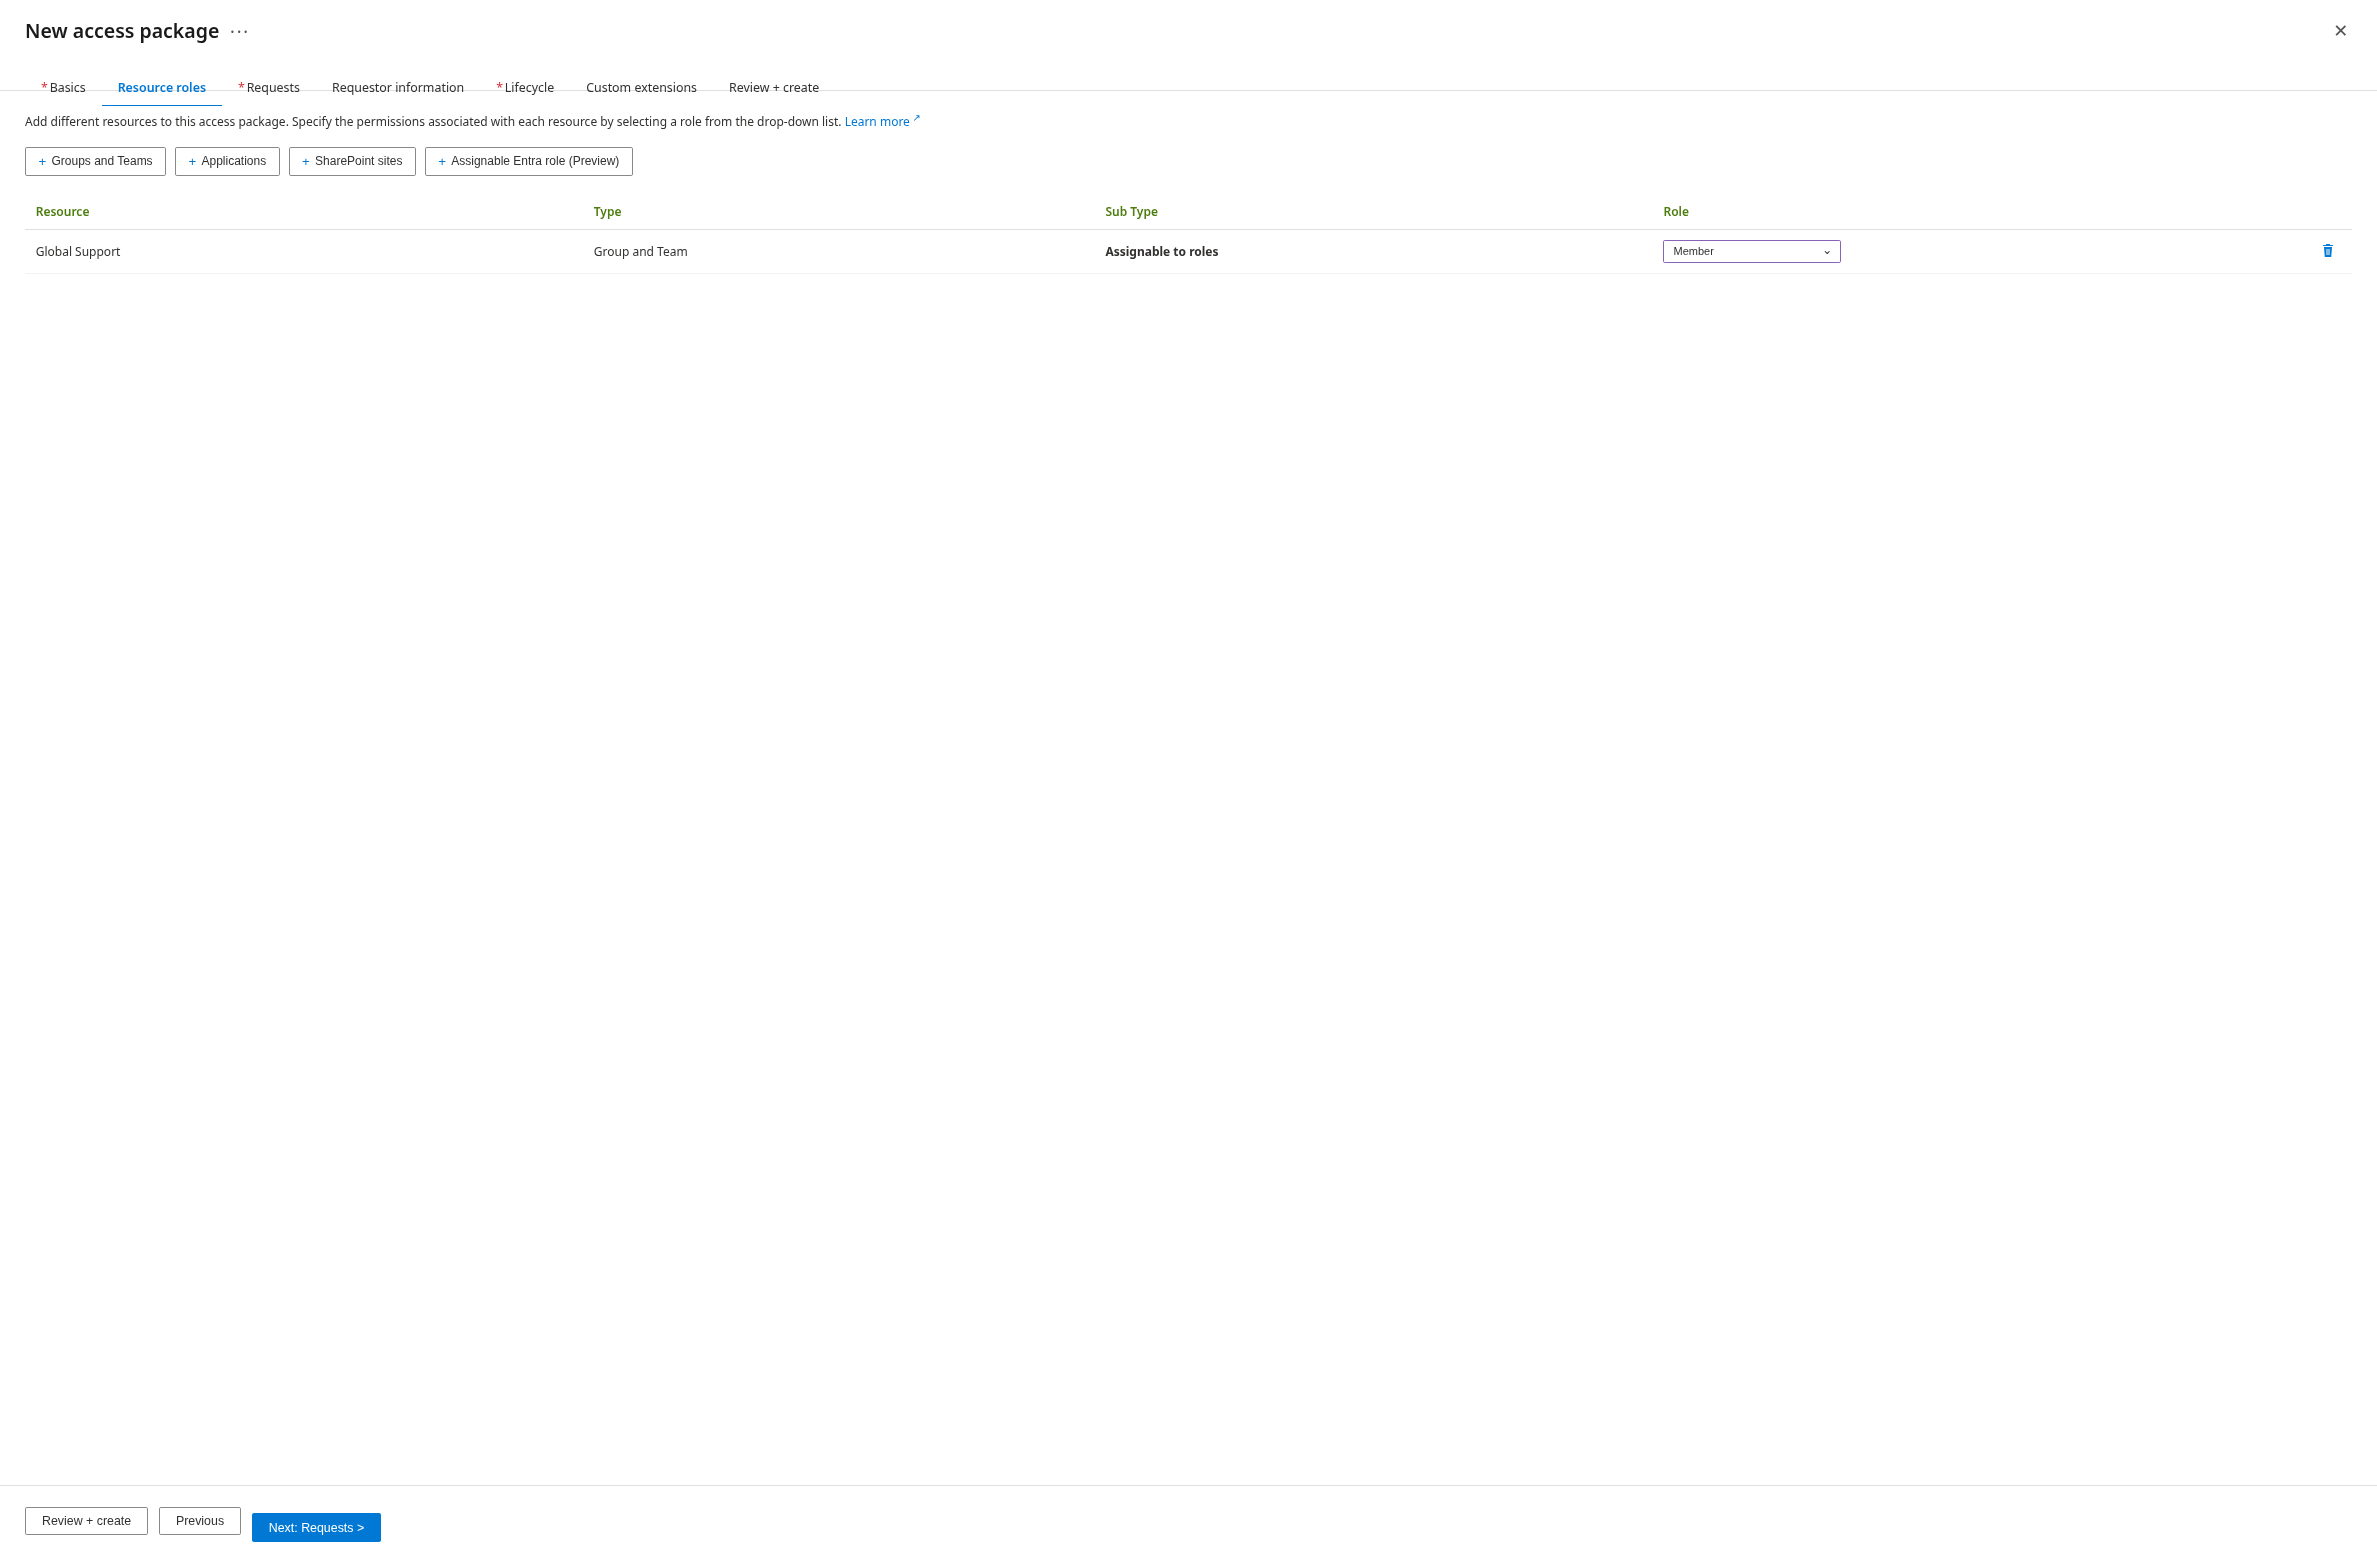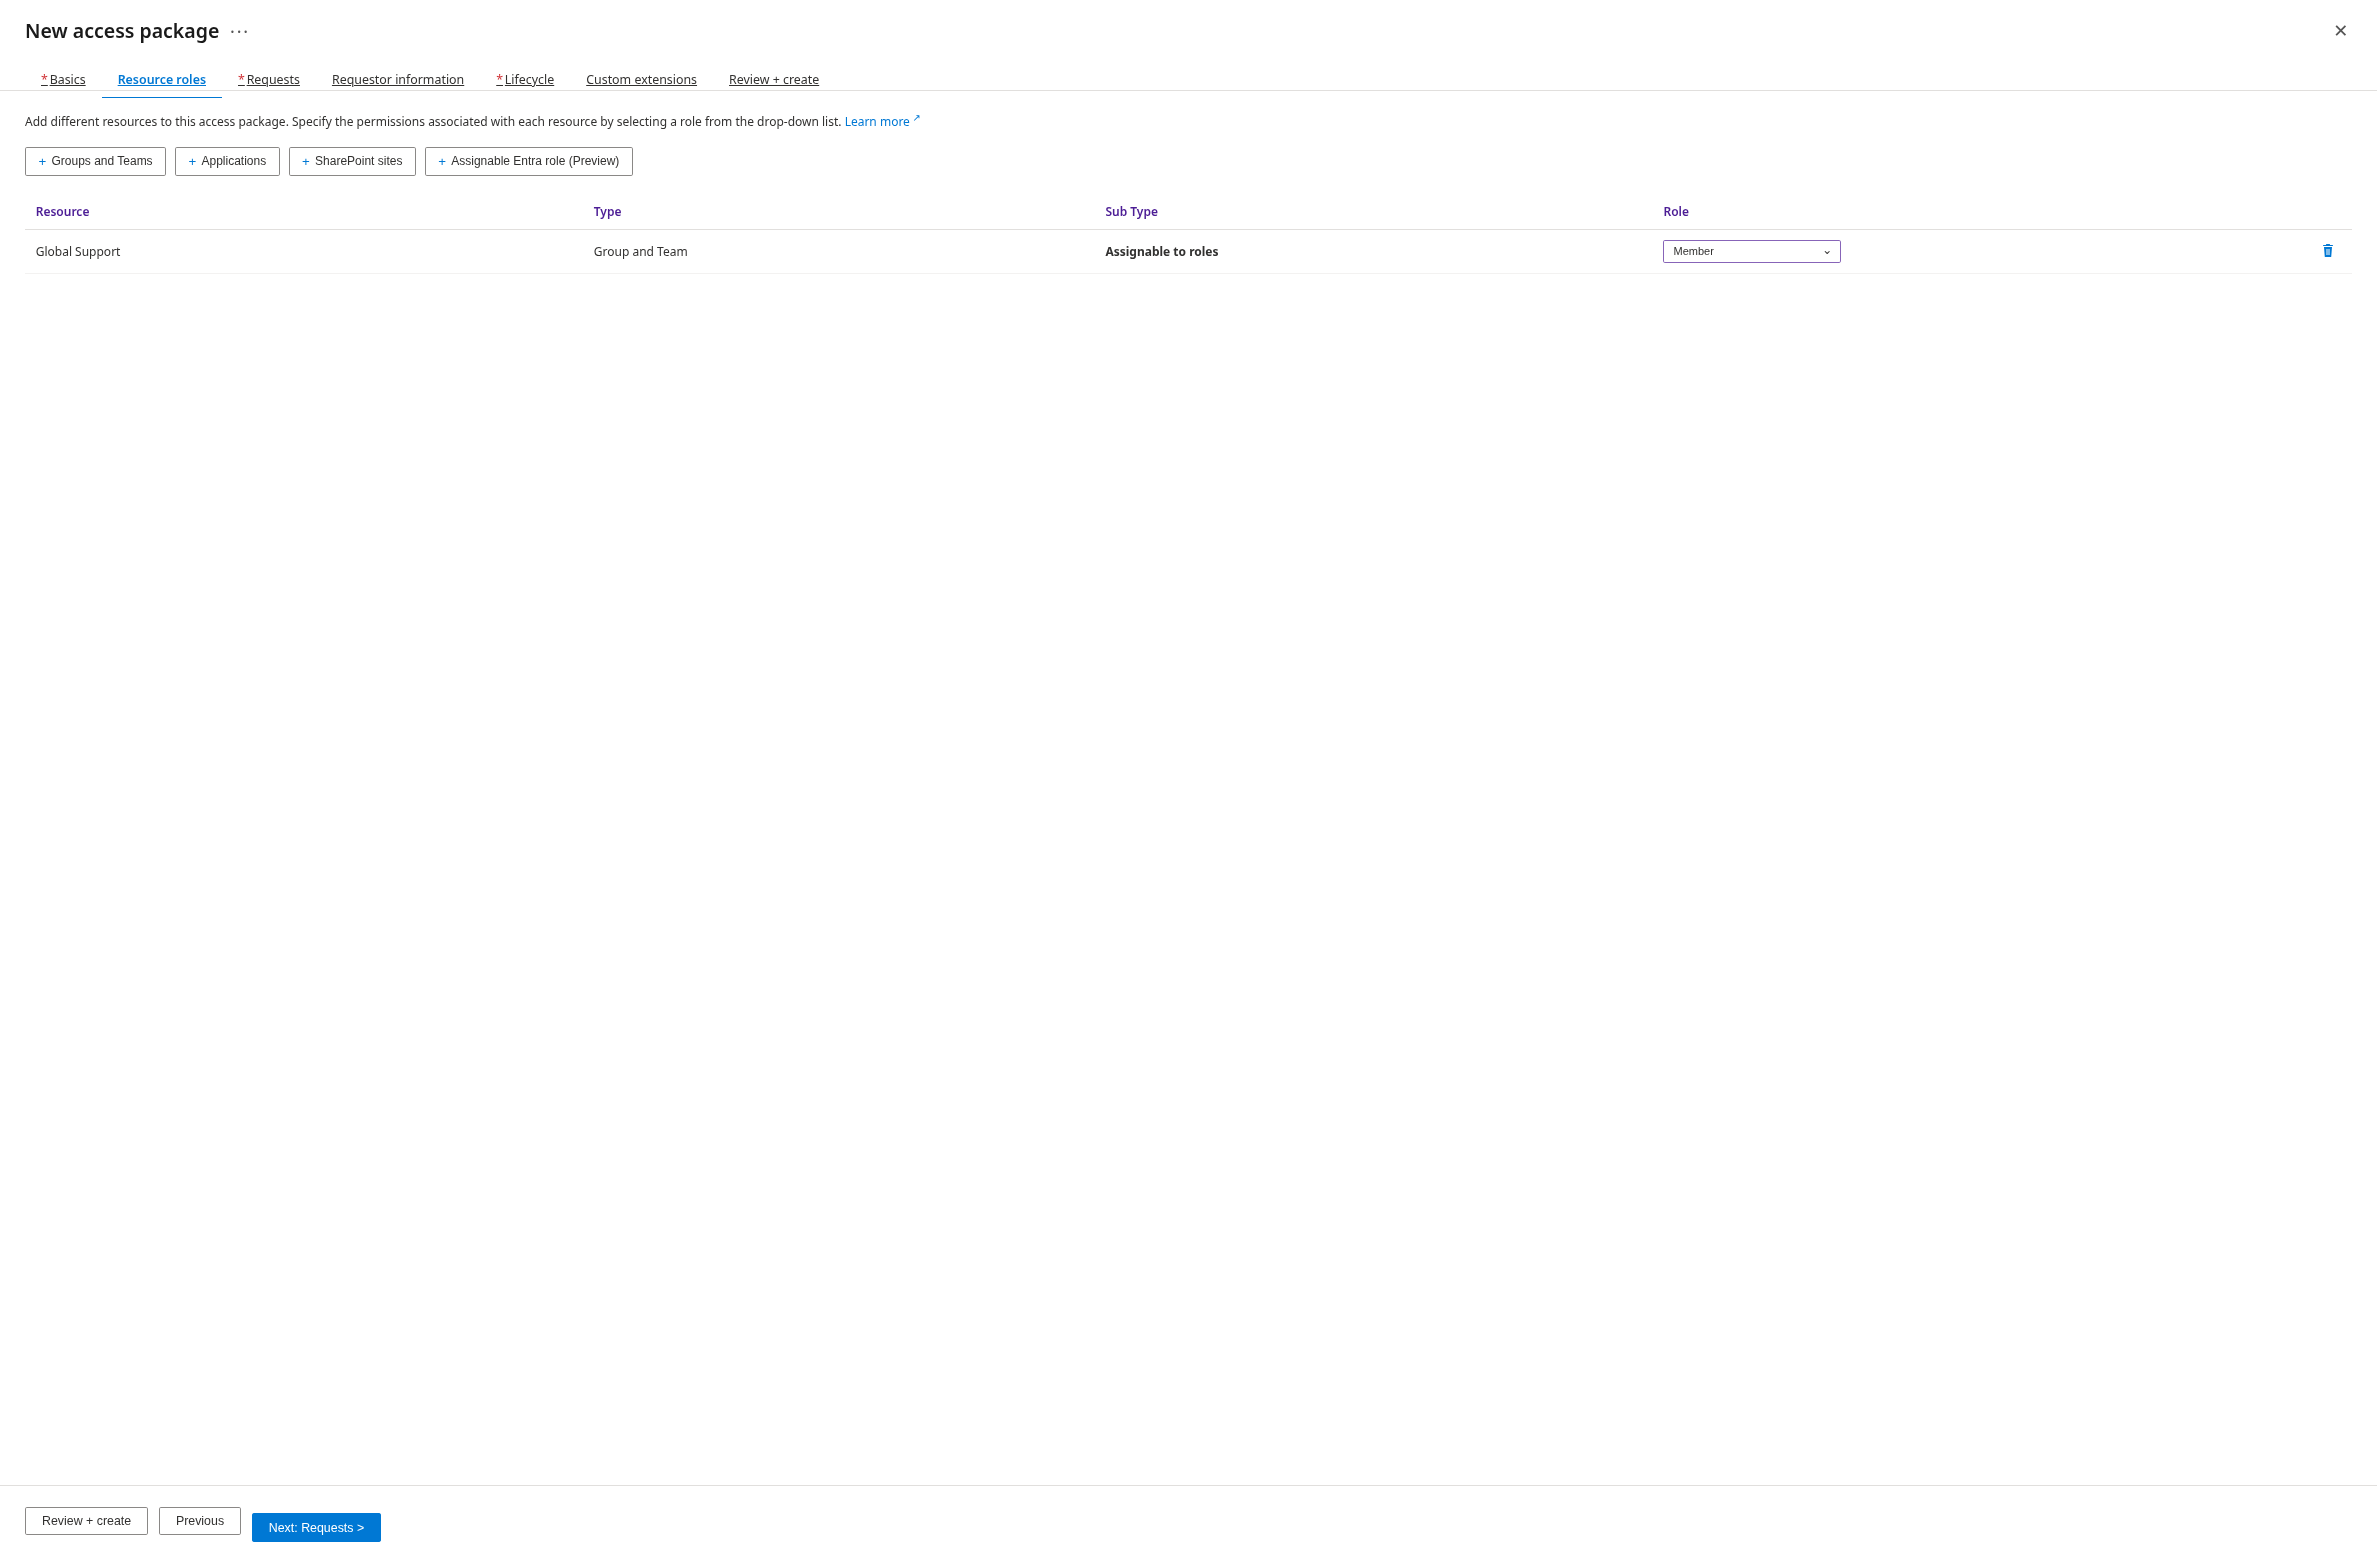--- a/index.html
+++ b/index.html
@@ -64,22 +64,21 @@
       gap: 0;
     }
     .tab {
       padding: 9px 16px;
       cursor: pointer;
       font-size: 12.4px;
       color: #323130;
       border-bottom: 1.8px solid transparent;
       white-space: nowrap;
       position: relative;
-      top: 8px;
-      text-decoration: underline;
+      top: 16px;
     }
     .tab.active {
       font-weight: 600;
       color: #0078d4;
       border-bottom: 1.8px solid #0078d4;
     }
     .tab .required {
       color: #d13438;
       margin-right: 1.8px;
     }
@@ -133,21 +132,21 @@
     
     .resource-table {
       width: 100%;
       border-collapse: collapse;
     }
     .resource-table th {
       text-align: left;
       padding: 9px 10.7px;
       font-weight: 600;
       font-size: 12px;
-      color: #4c1d95;
+      color: #4d7c0f;
       border-bottom: 0.9px solid #e1dfdd;
     }
     .resource-table td {
       padding: 9.8px 10.7px;
       font-size: 12px;
       color: #323130;
       border-bottom: 0.9px solid #f3f2f1;
       vertical-align: middle;
     }
     .resource-table tr:nth-child(even) td {

